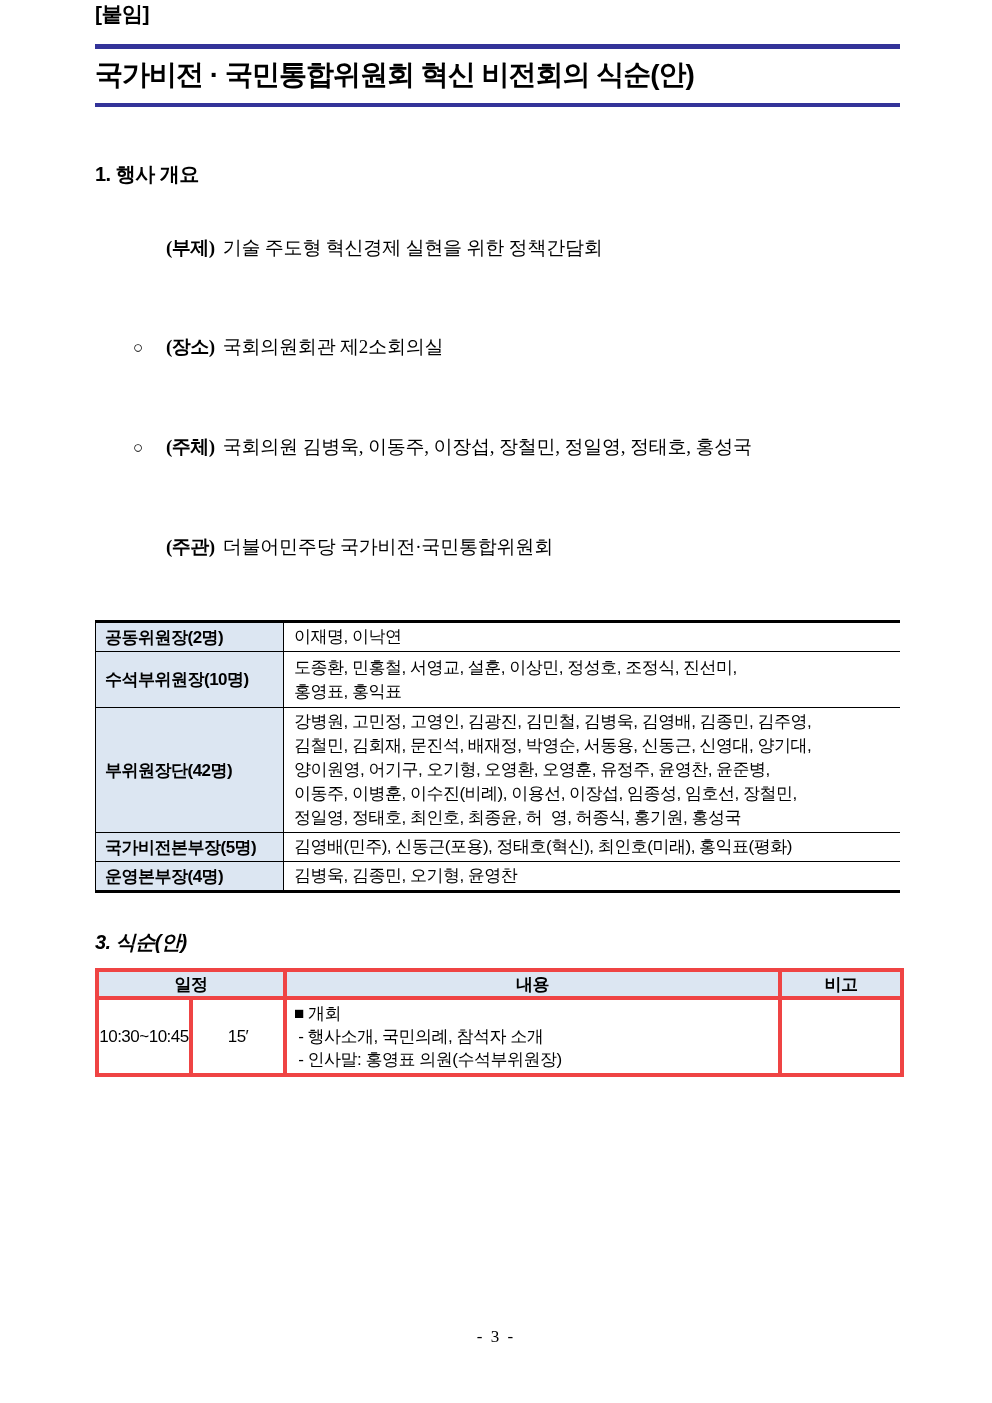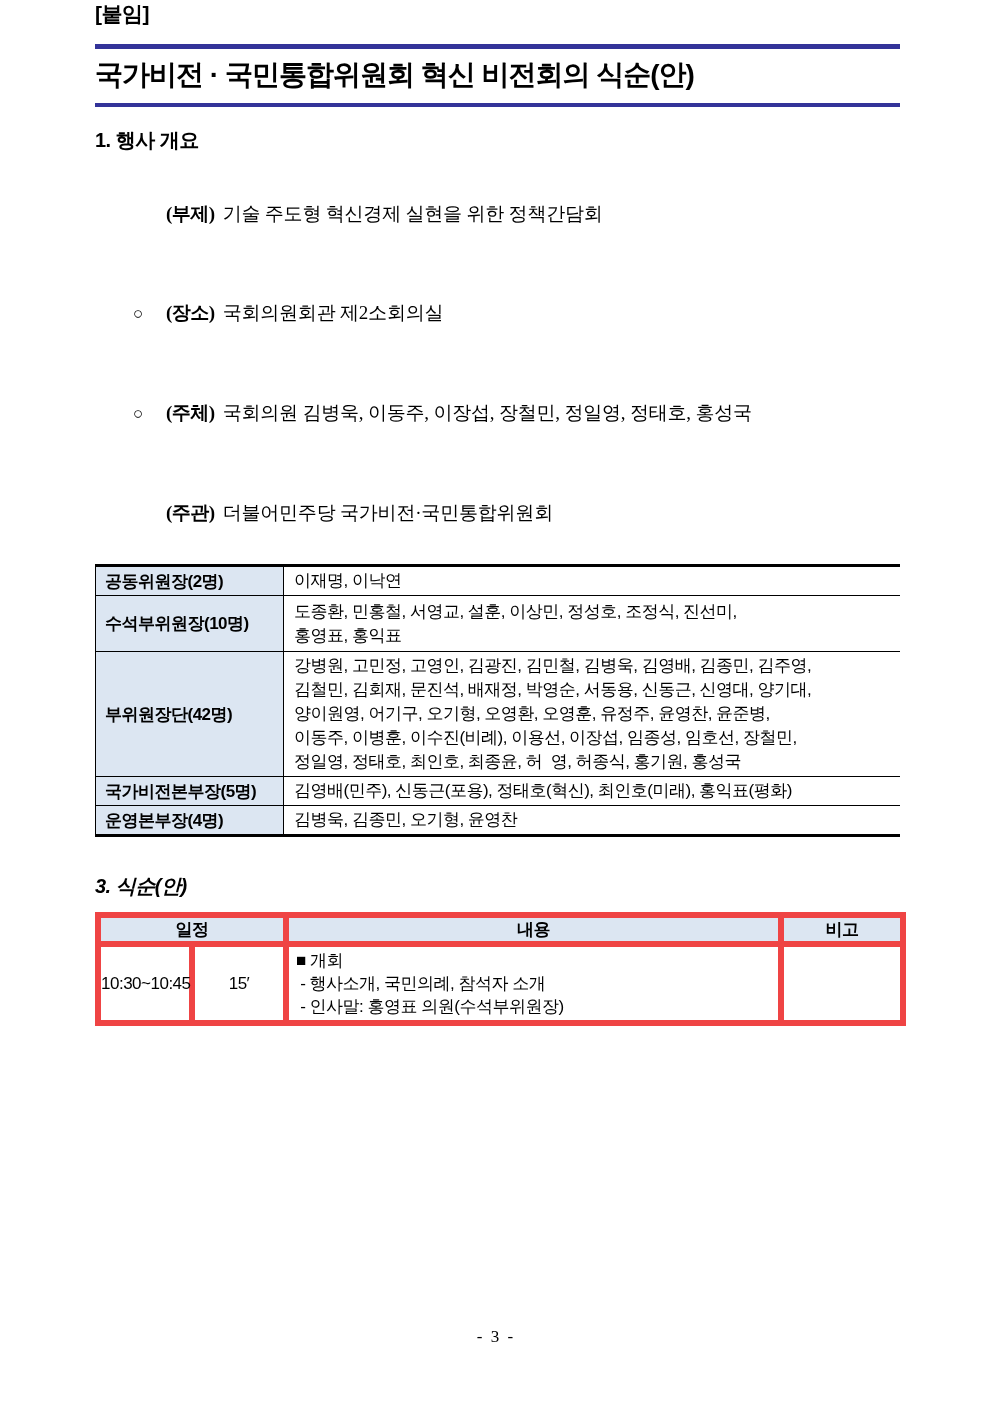--- a/index.html
+++ b/index.html
@@ -23,50 +23,50 @@
     padding:7px 0 9px 0;
     text-align:left;
   }
   .doc-title {
     font-size:28px; font-weight:800; letter-spacing:-1px;
   }
 
   .sec-heading {
     font-size:20px; font-weight:600; letter-spacing:-0.5px;
   }
-  .sh1 { margin-top:20px; }
+  .sh1 { margin-top:54px; }
   .sh2 { margin-top:28px; }
   .sh3 { margin-top:36px;font-style:italic; }
 
   .s1-list { margin-top:10px; font-family:"Liberation Serif","DejaVu Serif",serif; }
   .s1-item { font-size:19px; line-height:33px; white-space:pre-wrap; }
   .s1-bullet { display:inline-block; width:33px; font-size:17px; }
   .s1-label { font-weight:bold; margin-right:8px; letter-spacing:-0.5px; }
   .s1-text { letter-spacing:-0.2px; }
 
   table { border-collapse:collapse; width:805px; table-layout:fixed; }
   td { padding:0; vertical-align:middle; }
 
   
-  .t1 { margin-top:2px;
+  .t1 { margin-top:24px;
         border-top:3px solid #000; border-bottom:3px solid #000;
         border-left:1.5px solid #000; }
   .t1 td { border-top:1px solid #000; font-size:17px; letter-spacing:-0.5px; }
   .t1 tr:first-child td { border-top:none; }
   .t1 .lbl {
     width:188px; background:#DCE6F2; font-weight:bold;
     border-right:1px solid #000; padding:2px 4px 2px 9px;
     line-height:23px;
   }
   .t1 .val { padding:2px 4px 2px 10px; line-height:24px; }
   .t1 .vline { white-space:pre-wrap; }
 
   
   .t2 { margin-top:12px; border:2px solid #000; }
-  .t2 td { border:6px solid #ef4444; font-size:17px; letter-spacing:-0.5px; }
+  .t2 td { border:4px solid #ef4444; font-size:17px; letter-spacing:-0.5px; }
   .t2 .hdr {
     background:#DCE6F2; text-align:center; font-weight:600;
     height:28px; border-bottom:1.5px solid #000;
   }
   .t2 .time { width:142px; text-align:center; }
   .t2 .dur  { width:46px;  text-align:center; }
   .t2 .cont { width:495px; padding:2px 4px 2px 7px; }
   .t2 .rem  { width:122px; text-align:center; line-height:24px; }
   .t2 .cline { white-space:pre-wrap; line-height:23px; }
 

